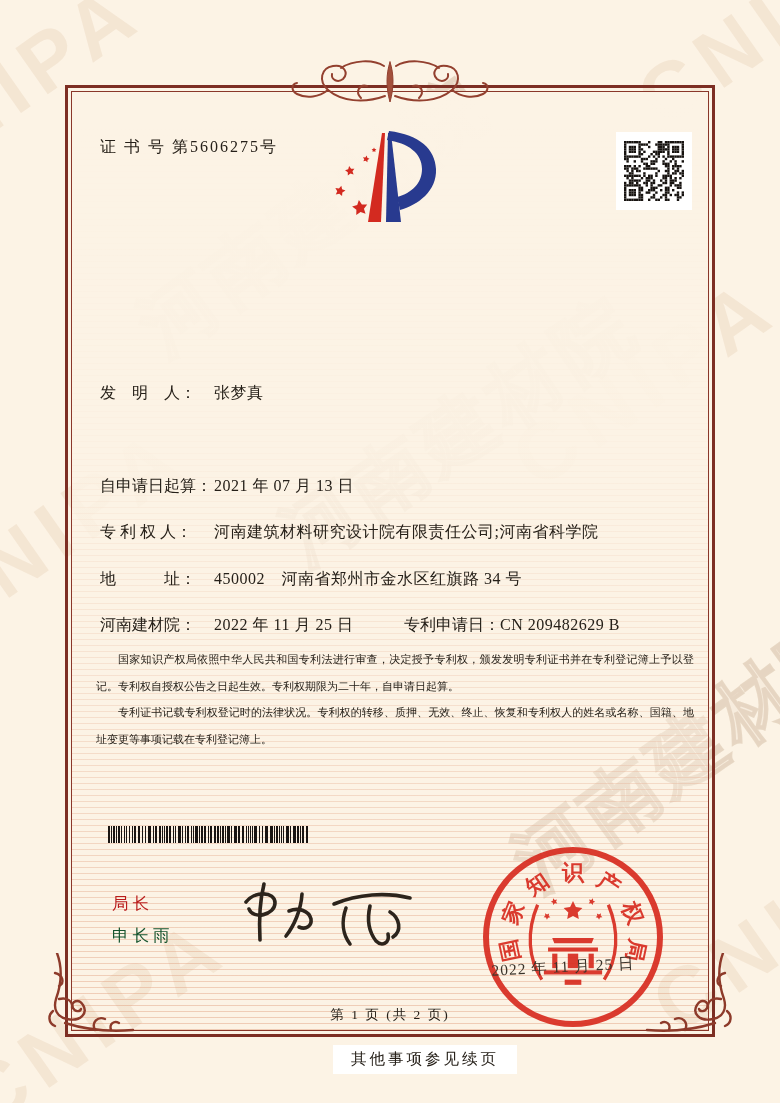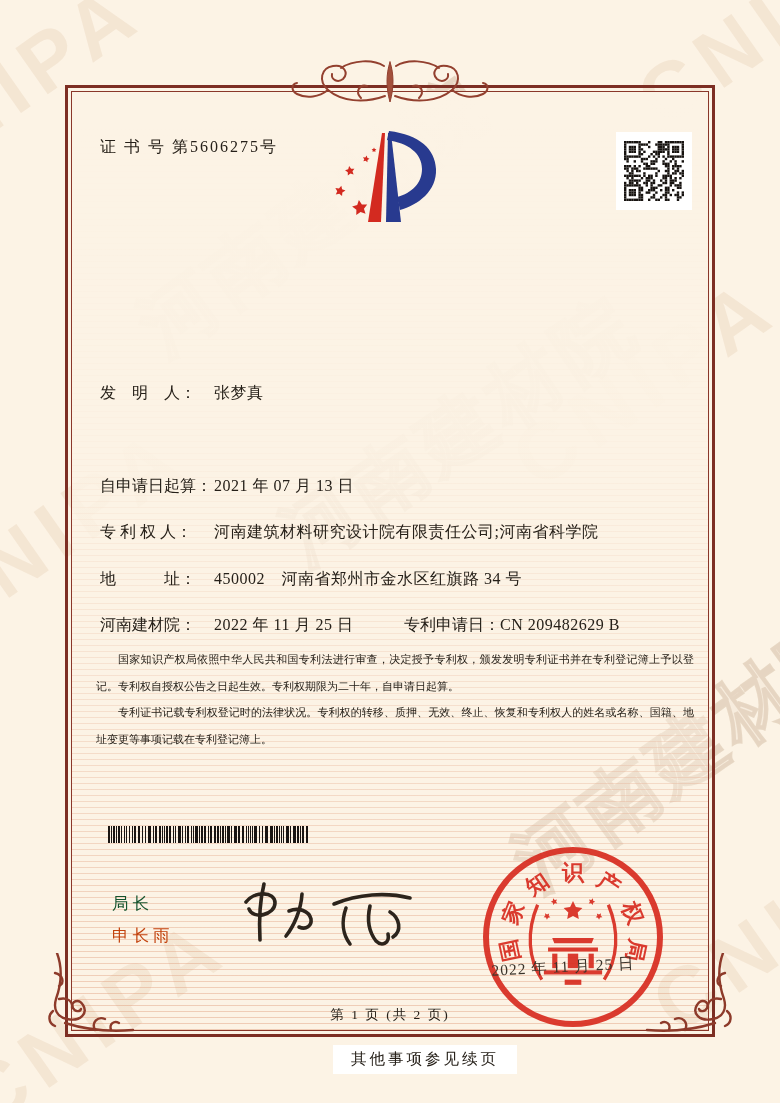--- a/index.html
+++ b/index.html
@@ -40,22 +40,22 @@
   .f-value{letter-spacing:0.5px;}
   .f-second{position:absolute;left:304px;top:0;}
 
   .paragraphs{position:absolute;left:96px;top:646px;width:598px;font-size:11px;line-height:26.5px;
               color:#262019;text-align:justify;}
   .paragraphs p{margin:0;text-indent:2em;}
 
   .barcode{position:absolute;left:108px;top:826px;width:202px;height:17px;}
   .barcode i{position:absolute;top:0;bottom:0;background:#1a1512;}
 
-  .signer-role{position:absolute;left:112px;top:893px;font-size:16.5px;letter-spacing:4px;color:#14532d;}
-  .signer-name{position:absolute;left:112px;top:925px;font-size:16.5px;letter-spacing:4px;color:#c2410c;}
+  .signer-role{position:absolute;left:112px;top:893px;font-size:16.5px;letter-spacing:4px;color:#b91c1c;}
+  .signer-name{position:absolute;left:112px;top:925px;font-size:16.5px;letter-spacing:4px;color:#14532d;}
   .signature{position:absolute;left:228px;top:878px;}
 
   .seal{position:absolute;left:483px;top:847px;width:180px;height:180px;border:6px solid #d7281c;
         border-radius:50%;box-sizing:border-box;opacity:0.9;}
   .seal-ring span{position:absolute;left:50%;top:50%;font-size:22px;font-weight:bold;color:#d7281c;}
   .seal-emblem{position:absolute;left:50%;top:50%;transform:translate(-50%,-47%);}
   .seal-date{position:absolute;left:478px;top:957px;width:170px;text-align:center;font-size:15.5px;
              color:#3a332a;letter-spacing:1px;transform:rotate(-3deg);z-index:6;}
 
   .page-number{position:absolute;left:0;right:0;top:1006px;text-align:center;font-size:13.5px;color:#262019;letter-spacing:2px;}

